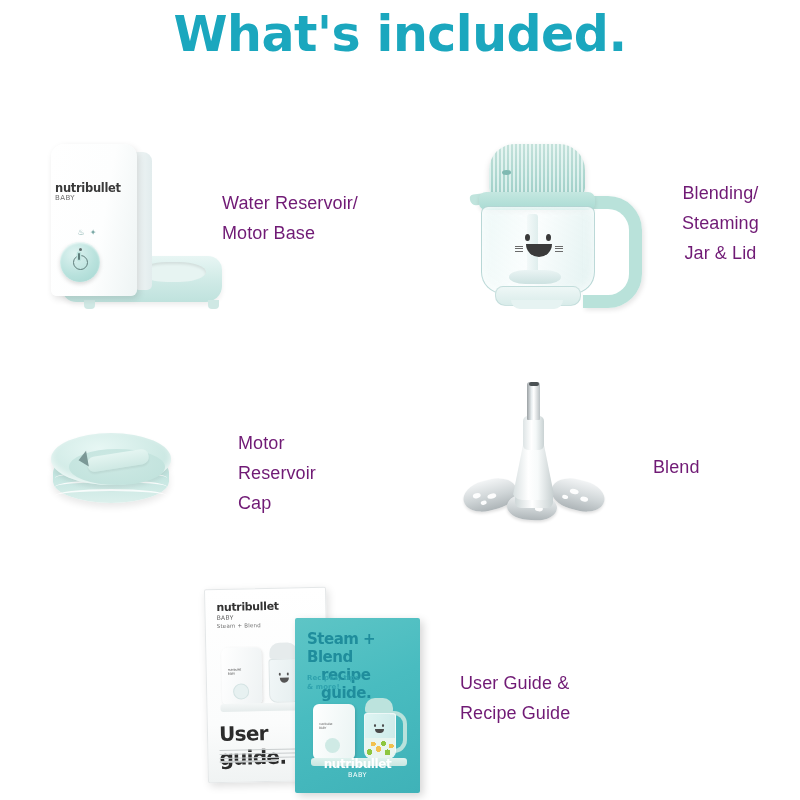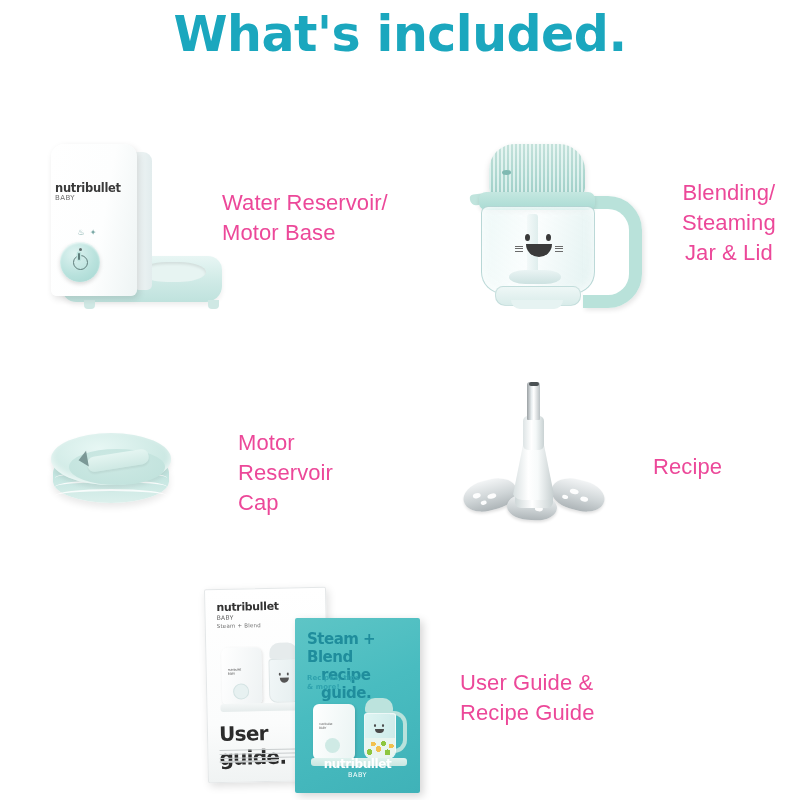--- a/index.html
+++ b/index.html
@@ -12,21 +12,21 @@
 
   
   .title{
     position:absolute;top:6px;left:0;width:800px;text-align:center;
     font-size:49px;font-weight:700;letter-spacing:-0.5px;
     color:#1BA7BE;font-family:"DejaVu Sans", sans-serif;
   }
 
   
   .label{
-    position:absolute;color:#ec4899;font-size:22px;line-height:30px;
+    position:absolute;color:#701a75;font-size:18px;line-height:30px;
     font-family:"Liberation Sans", sans-serif;font-weight:400;
     letter-spacing:.1px;white-space:pre-line;
   }
 
   .art{position:absolute;text-decoration:underline;}
 
   
   #art-motor{left:38px;top:138px;width:190px;height:185px;}
   .mb-tray{
     position:absolute;left:24px;top:118px;width:160px;height:46px;
@@ -412,21 +412,21 @@
     </div>
     <div class="bl-wing c">
       <span class="bl-hole" style="left:14px;top:9px;width:8px;height:5px;"></span>
       <span class="bl-hole" style="left:28px;top:12px;width:8px;height:5px;"></span>
     </div>
     <div class="bl-hub"></div>
     <div class="bl-cone"></div>
     <div class="bl-neck"></div>
     <div class="bl-tip"></div>
   </div>
-  <div class="label" style="left:653px;top:452px;">Recipe</div>
+  <div class="label" style="left:653px;top:452px;">Blend</div>
 
   <div class="art" id="art-books">
 
     <div class="bk-white">
       <div class="bk-w-logo">
         <span class="l1">nutribullet</span>
         <span class="l2">BABY</span>
         <span class="l3">Steam + Blend</span>
       </div>
       <div class="bk-w-photo">

